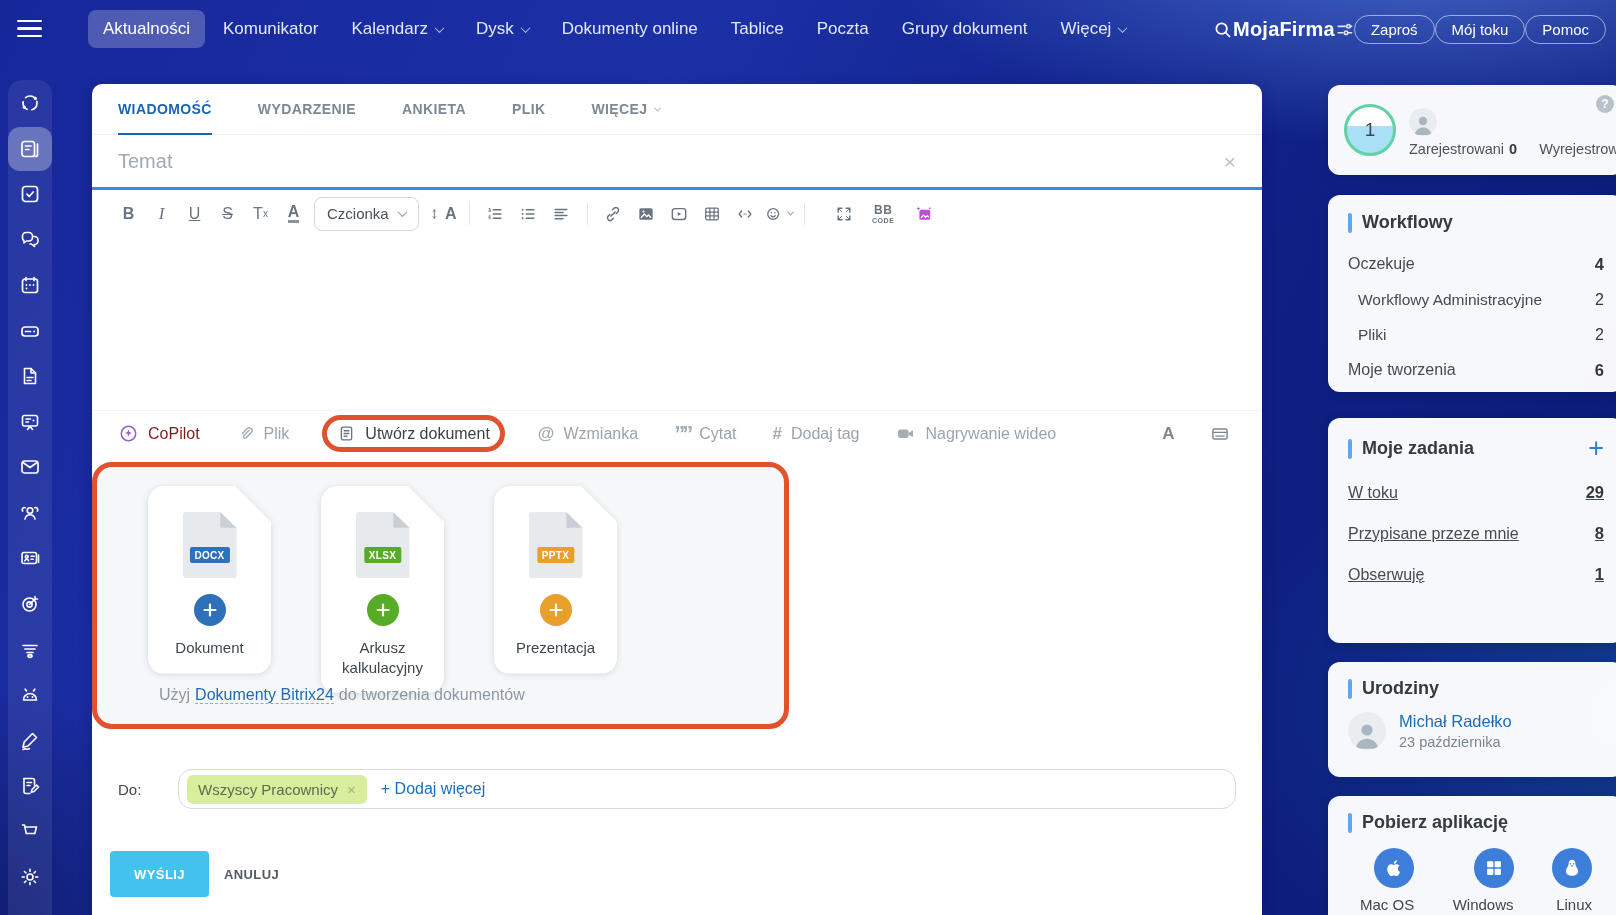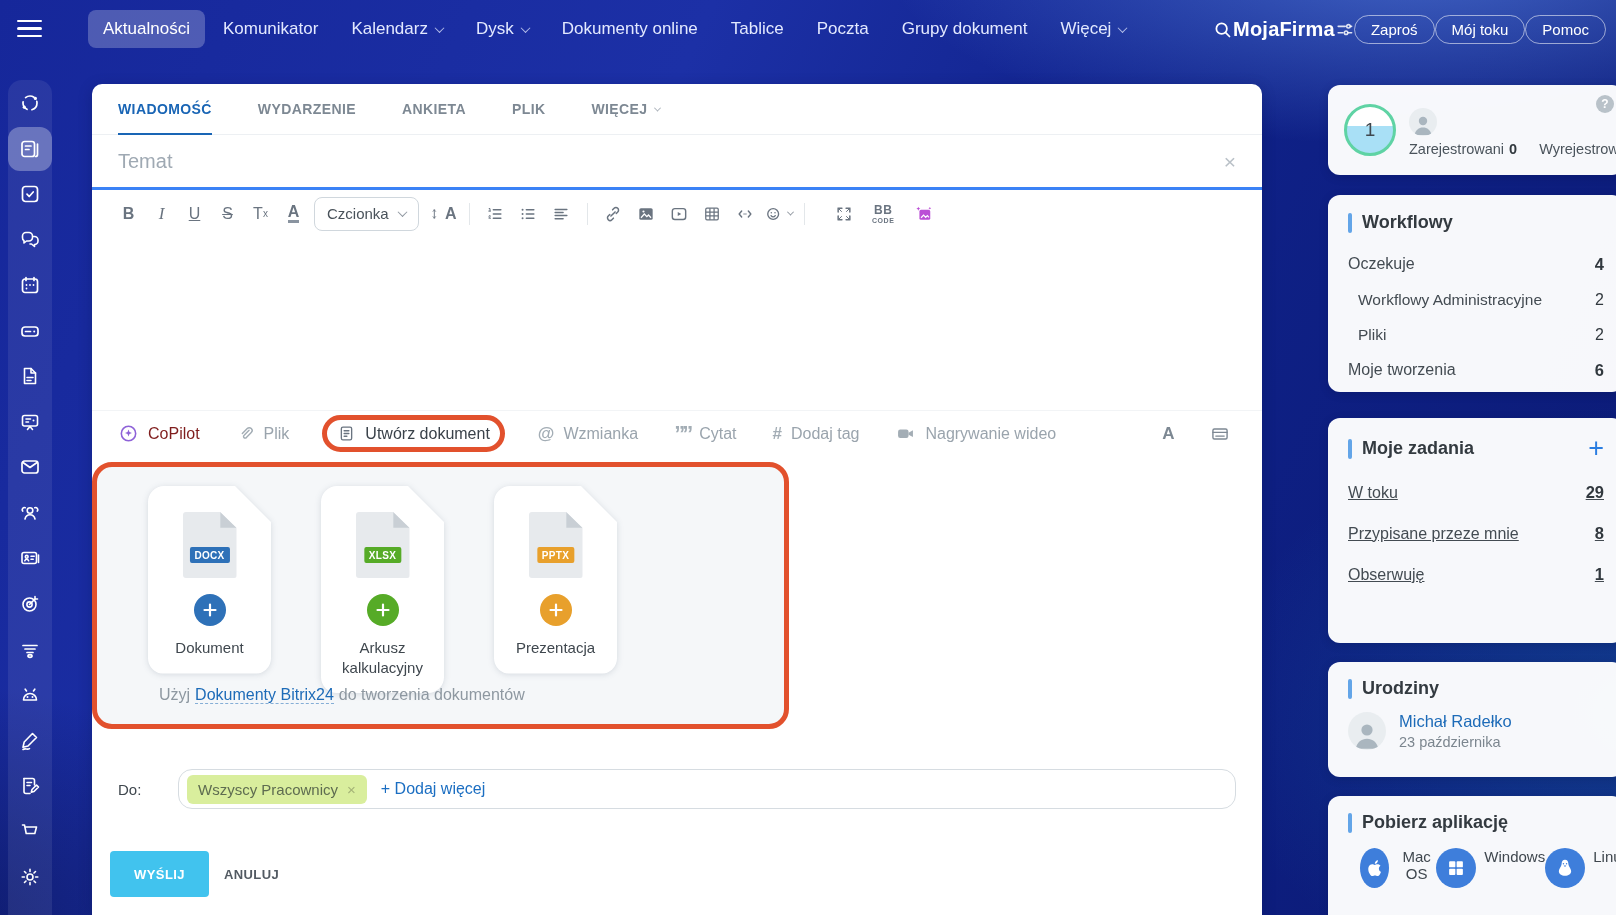--- a/index.html
+++ b/index.html
@@ -128,21 +128,21 @@
   .rtasks .rrow { padding:11px 0;text-decoration:underline; }
   .add-plus { margin-left:auto; background:none; border:none; color:#2a7de1; font-size:27px; font-weight:300; line-height:1; cursor:pointer; }
 
   .rbirth { top:662px; height:115px; padding:16px 20px; }
   .birth-person { display:flex; align-items:center; gap:13px; margin-top:13px; cursor:pointer; }
   .birth-name { color:#1d6bb8; font-size:16.5px; }
   .birth-date { color:#7c868f; font-size:14.5px; margin-top:3px; }
 
   .rapps { top:796px; height:140px; padding:16px 20px; }
   .apps-row { display:flex; justify-content:space-between; padding:0 12px; margin-top:15px; }
-  .app-item { display:flex; flex-direction:row; align-items:flex-start; gap:8px; cursor:pointer; background:none; border:none; }
+  .app-item { display:flex; flex-direction:column; align-items:flex-end; gap:8px; cursor:pointer; background:none; border:none; }
   .app-circle { width:40px; height:40px; border-radius:50%; background:#3e7edb; display:flex; align-items:center; justify-content:center; }
   .app-circle svg { width:22px; height:22px; }
   .app-label { font-size:15px; color:#3f474e; font-family:inherit; }
 </style>
 </head>
 <body>
 
 <div class="app">
 
   <header class="topbar">

